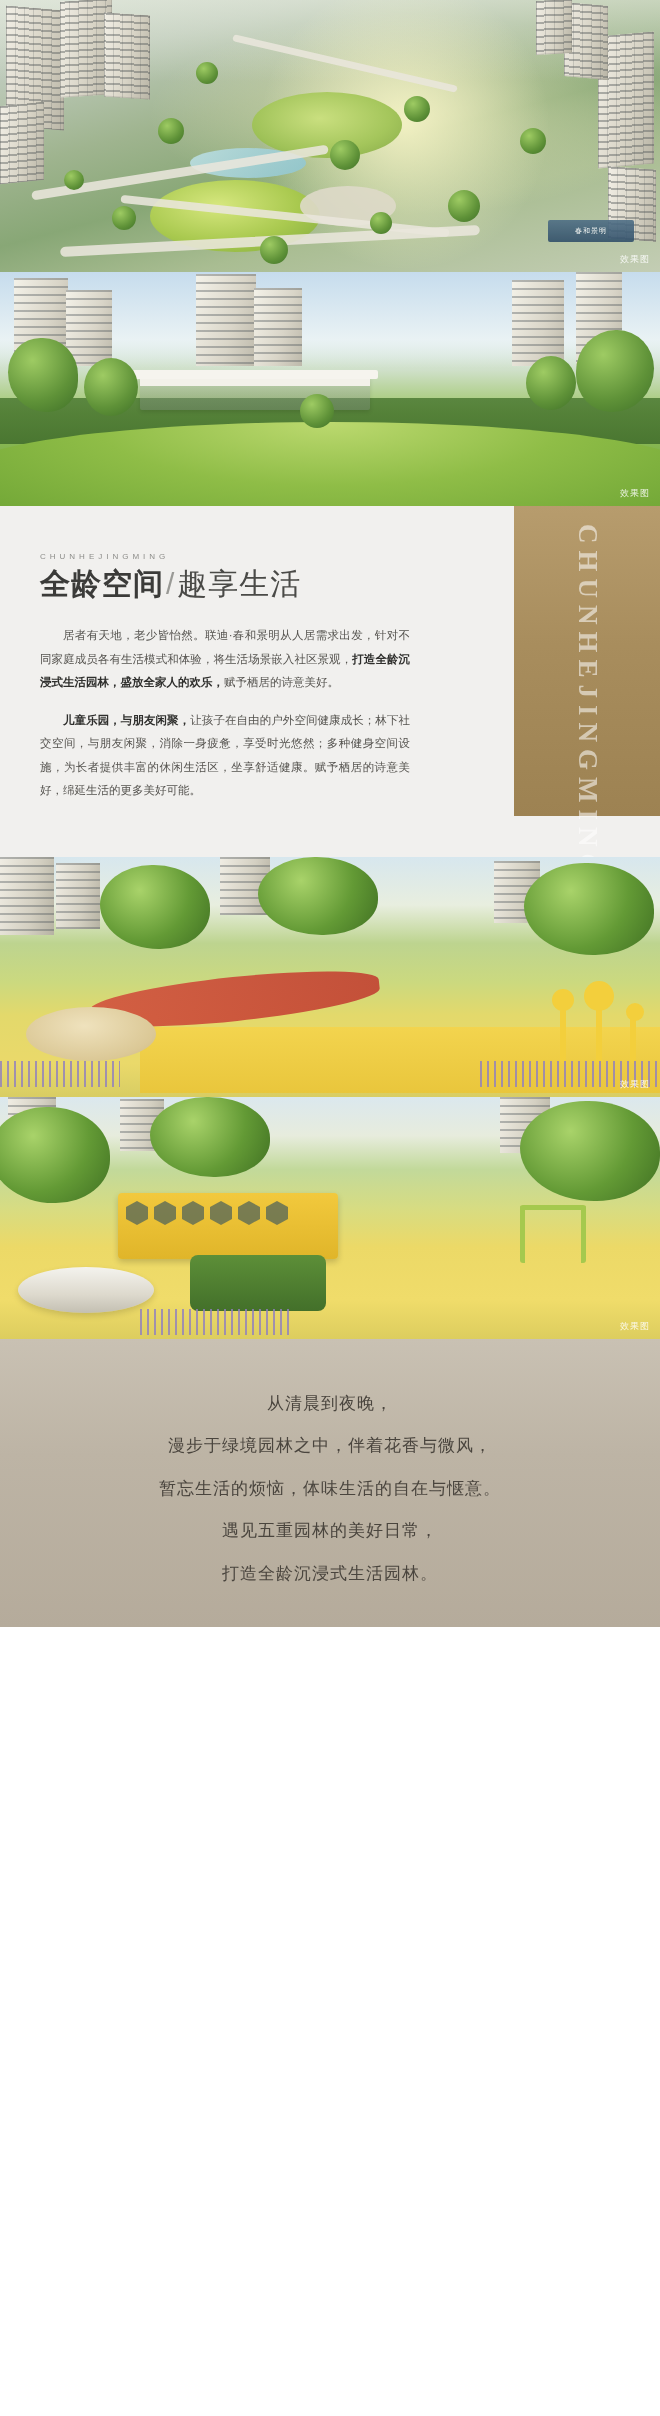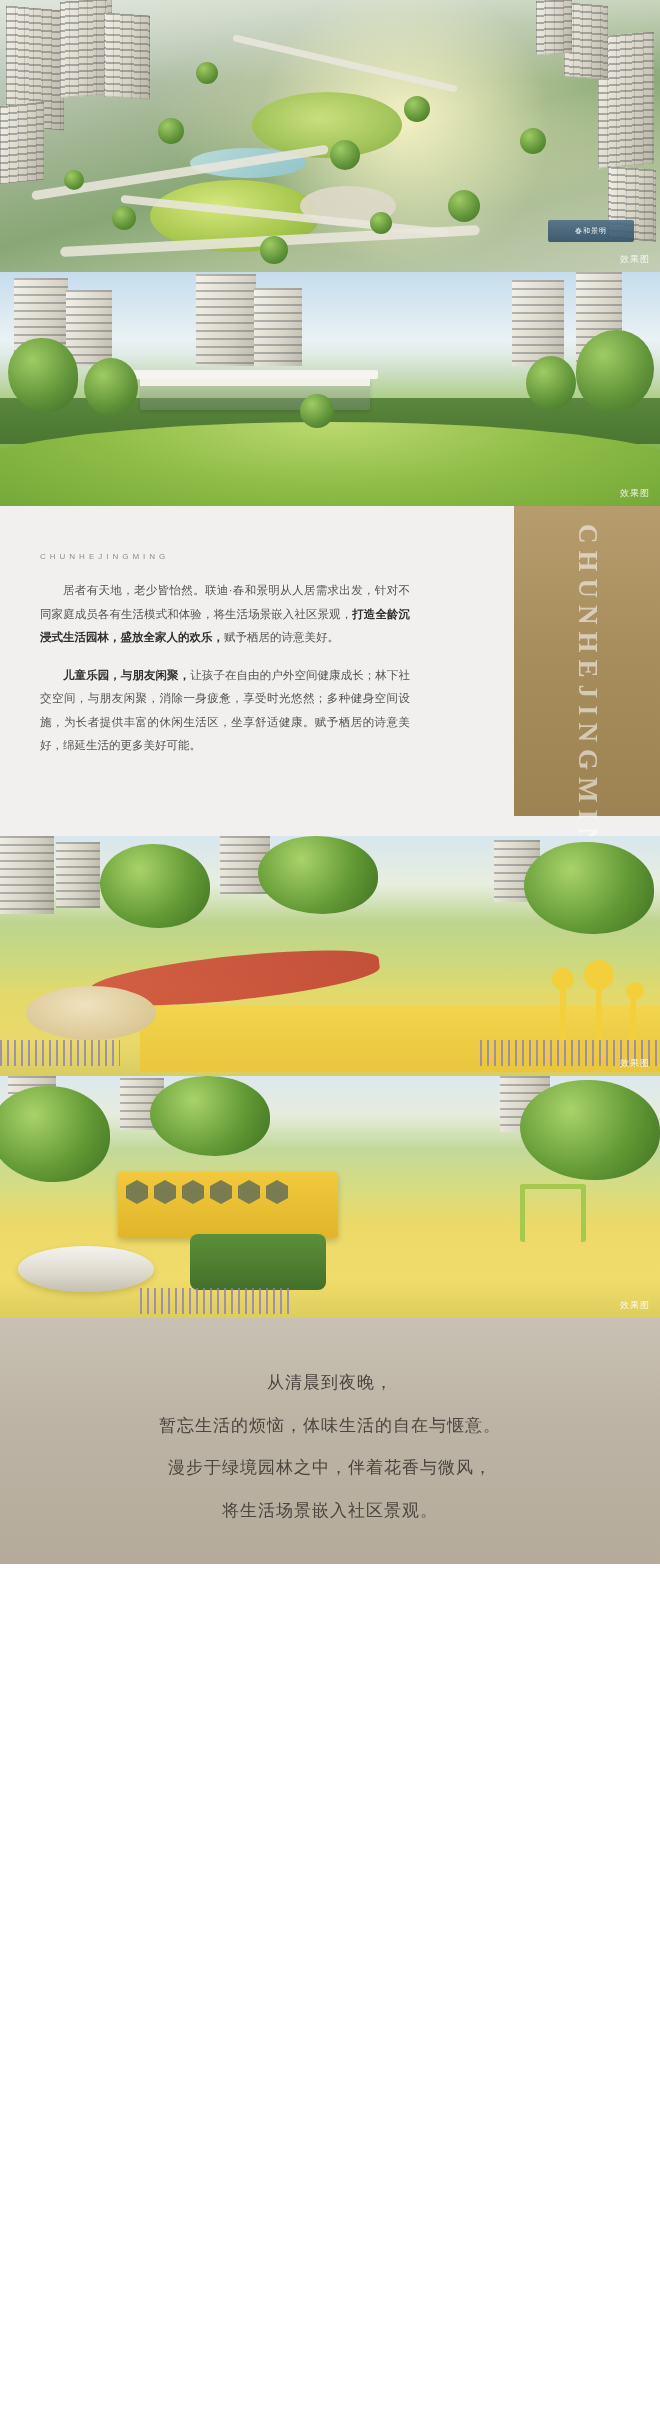--- a/index.html
+++ b/index.html
@@ -88,21 +88,21 @@
      background:radial-gradient(ellipse at 50% 0%, #bcd96f 0%, #8fbd47 45%, #6ba233 100%); border-radius:50% 50% 0 0; }
 
   
   .textsec { position:relative; background:#f1f0ee; padding:46px 0 40px 0; min-height:330px; }
   .textsec .inner { width:370px; margin-left:40px; }
   .en-small { font-size:8px; letter-spacing:4px; color:#8d8d8a; margin-bottom:6px; }
   .headline { font-size:30px; letter-spacing:1px; color:#3b3b39; font-weight:bold; line-height:1.1;
               display:flex; align-items:flex-end; }
   .headline .slash { color:#9a9a96; font-weight:normal; margin:0 2px; font-size:30px; }
   .hl-light{ font-weight:normal; color:#4a4a47; }
-  .body { margin-top:18px; font-size:11.5px; line-height:2.05; color:#55534f; text-align:justify; }
+  .body { margin-top:24px; font-size:11.5px; line-height:2.05; color:#55534f; text-align:justify; }
   .body p { text-indent:2em; margin-bottom:14px; }
   .body b { color:#2f2f2d; }
   .vstrip { position:absolute; right:0; top:0; width:146px; height:310px;
             background:linear-gradient(180deg,#b79c6d 0%,#a88d5d 45%,#9d8252 100%); }
   .vstrip .vtext { position:absolute; left:50%; transform:translateX(-50%);
             top:18px; writing-mode:vertical-rl; font-size:27px; letter-spacing:7px;
             font-weight:bold; color:rgba(255,255,255,.55); font-family:"Liberation Serif", serif; }
 
   
   .img3 { height:240px; position:relative;
@@ -224,20 +224,25 @@
     <div class="tag">效果图</div>
   </div>
 
   <div class="textsec">
     <div class="vstrip">
       <div class="vtext">CHUNHEJINGMING</div>
     </div>
 
     <div class="inner">
       <div class="en-small">CHUNHEJINGMING</div>
+      <div class="headline">
+        <span>全龄空间</span>
+        <span class="slash">/</span>
+        <span class="hl-light">趣享生活</span>
+      </div>
 
       <div class="body">
         <p>
           <span>居者有天地，老少皆怡然。联迪·春和景明从人居需求出发，针对不同家庭成员各有生活模式和体验，将生活场景嵌入社区景观，</span><b>打造全龄沉浸式生活园林，盛放全家人的欢乐，</b><span>赋予栖居的诗意美好。</span>
         </p>
         <p>
           <b>儿童乐园，与朋友闲聚，</b><span>让孩子在自由的户外空间健康成长；林下社交空间，与朋友闲聚，消除一身疲惫，享受时光悠然；多种健身空间设施，为长者提供丰富的休闲生活区，坐享舒适健康。赋予栖居的诗意美好，绵延生活的更多美好可能。</span>
         </p>
       </div>
     </div>
@@ -290,19 +295,20 @@
     </div>
     <div class="swing"></div>
     <div class="hedge"></div>
     <div class="ufo"></div>
     <div class="lav" style="left:140px;width:150px;bottom:4px;"></div>
     <div class="tag">效果图</div>
   </div>
 
   <div class="poem">
     <p>从清晨到夜晚，</p>
+    <p>漫步于绿境园林之中，伴着花香与微风，</p>
     <p>暂忘生活的烦恼，体味生活的自在与惬意。</p>
-    <p>漫步于绿境园林之中，伴着花香与微风，</p>
-    <p>将生活场景嵌入社区景观。</p>
+    <p>遇见五重园林的美好日常，</p>
+    <p>打造全龄沉浸式生活园林。</p>
   </div>
 
 
 </div>
 
 </body></html>

